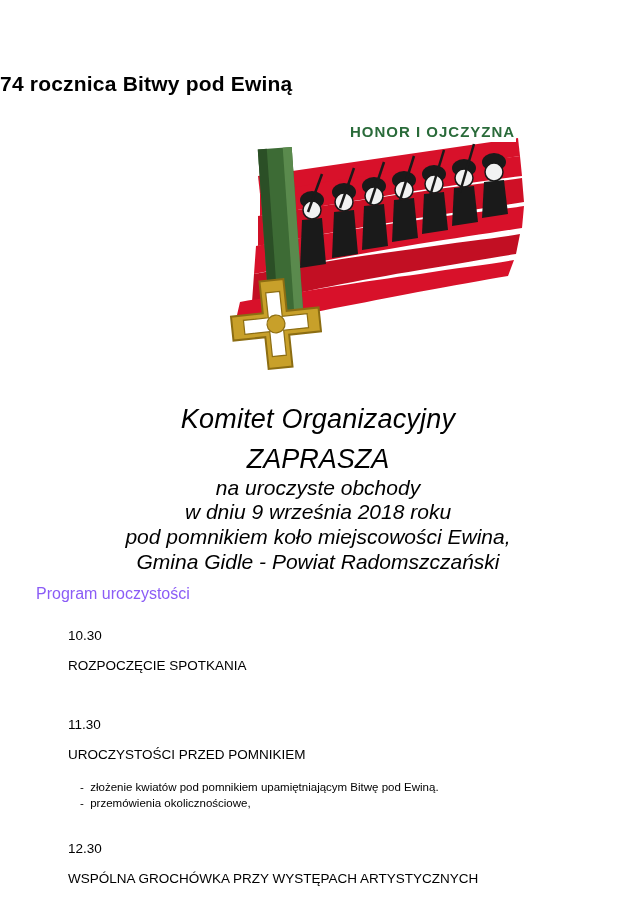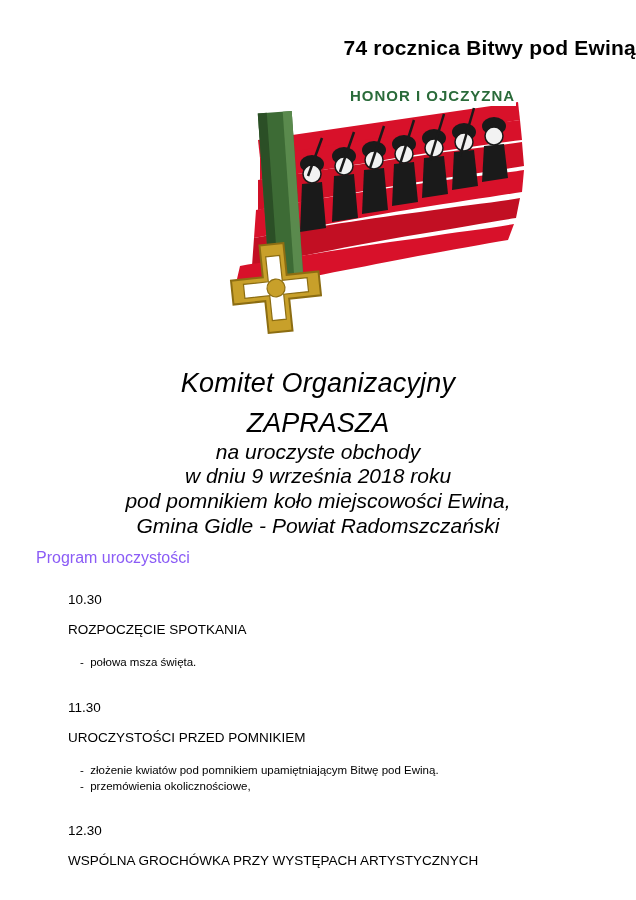--- a/index.html
+++ b/index.html
@@ -17,25 +17,25 @@
   }
 
   .page {
     position: relative;
     width: 636px;
     height: 900px;
     box-sizing: border-box;
   }
 
   .doc-title {
-    text-align: right;
+    text-align: left;
     font-weight: bold;
     font-size: 21px;
     letter-spacing: 0.2px;
-    margin-top: 36px;
+    margin-top: 72px;
     color: #000;
   }
 
   
   .illustration {
     position: relative;
     width: 420px;
     height: 280px;
     margin: 20px auto 0 auto;
   }
@@ -183,23 +183,20 @@
   <div class="program-heading">Program uroczystości</div>
 
   <div class="program">
 
     <div class="prog-item">
       <div class="prog-main">
         <span>10.30</span>
         <span>&nbsp;&nbsp;</span>
         <span>ROZPOCZĘCIE SPOTKANIA</span>
       </div>
-      <div class="prog-sub">
-        <div>-  połowa msza święta.</div>
-      </div>
     </div>
 
     <div class="prog-item">
       <div class="prog-main">
         <span>11.30</span>
         <span>&nbsp;&nbsp;</span>
         <span>UROCZYSTOŚCI PRZED POMNIKIEM</span>
       </div>
       <div class="prog-sub">
         <div>-  złożenie kwiatów pod pomnikiem upamiętniającym Bitwę pod Ewiną.</div>

